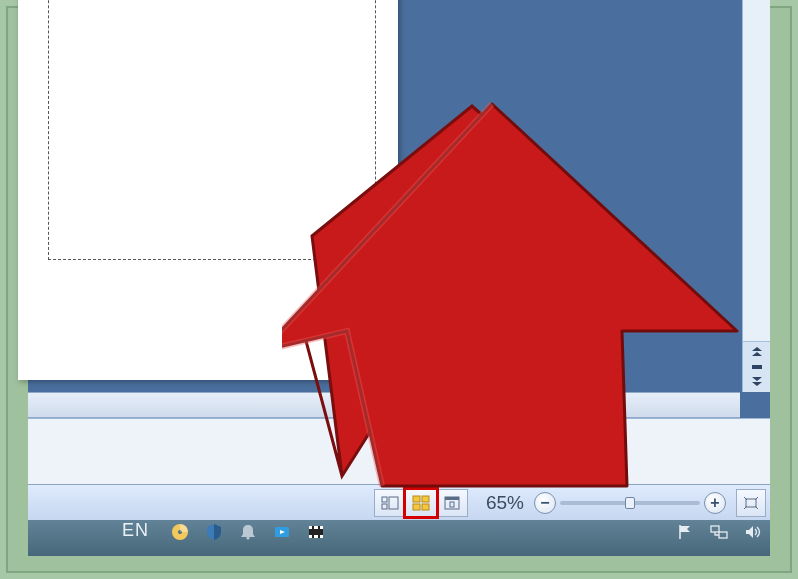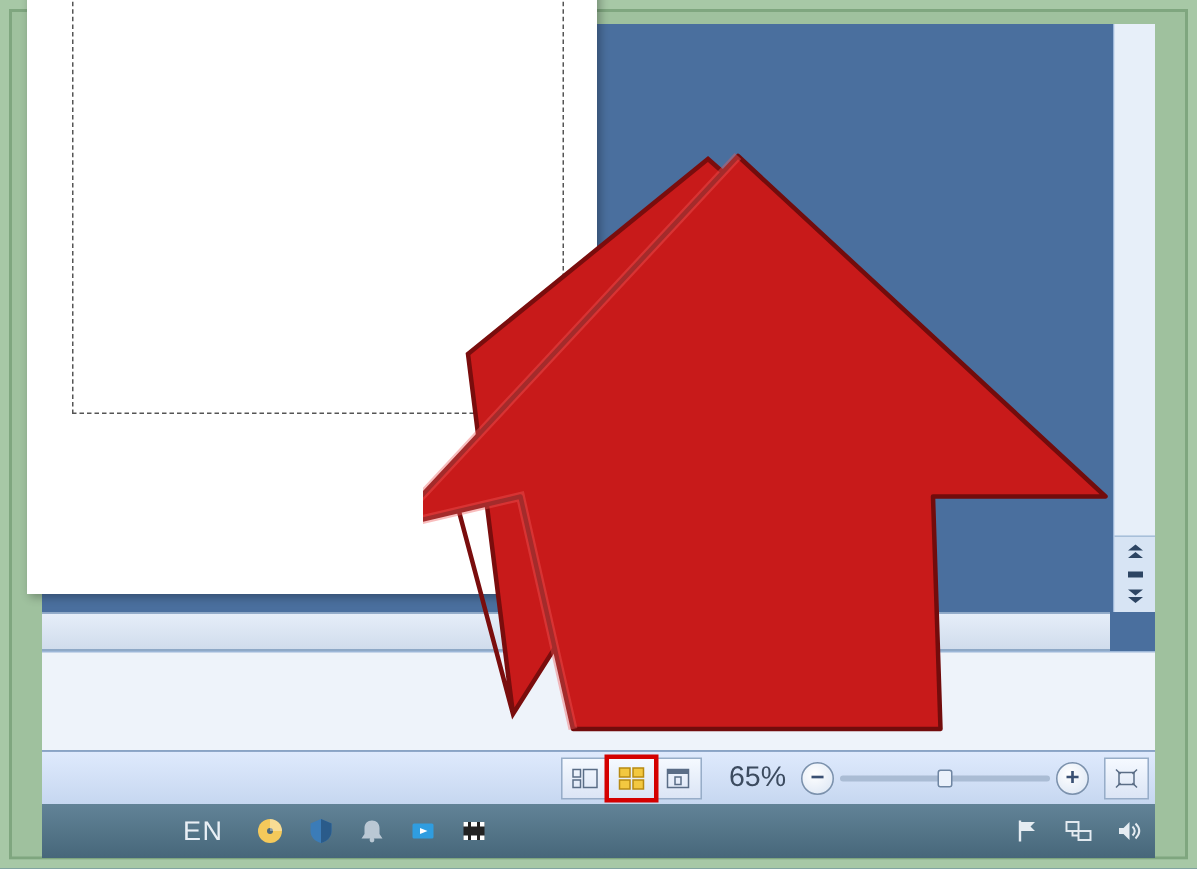--- a/index.html
+++ b/index.html
@@ -12,21 +12,21 @@
     position: relative;
   }
   .outer-frame {
     position: absolute;
     top: 0; left: 0; right: 0; bottom: 0;
     border: 6px solid #a7c8a6;
     box-shadow: inset 0 0 0 2px #7fa67f;
   }
   .inner {
     position: absolute;
-    top: 16px; left: 28px;
+    top: 0; left: 28px;
     width: 742px; height: 556px;
     background: #4a6f9e;
   }
   .slide-area {
     position: absolute;
     top: 0; left: 0;
     width: 712px; height: 392px;
     background: #4a6f9e;
   }
   
@@ -115,21 +115,21 @@
   .fit-btn {
     width:30px; height:28px; border:1px solid #97adc8;
     background: linear-gradient(#f5f9ff,#dbe5f5);
     display:flex; align-items:center; justify-content:center;
     margin: 0 4px 0 10px;
   }
   
   .taskbar {
     position:absolute; top:520px; left:0; width:742px; height:36px;
     background: linear-gradient(#628397,#47677a);
-    display:flex; align-items:center; color:#fff;
+    display:flex; align-items:flex-start; color:#fff;
     font-size:15px;
     padding-left: 80px;
   }
   .tb-gap { flex:1; }
   .lang { font-size:18px; color:#e9eff5; padding: 0 14px; letter-spacing:1px; }
   .tray-icon { width: 24px; height:24px; margin: 0 5px; display:flex; align-items:center; justify-content:center; }
   .clock { text-align:right; padding: 0 12px; line-height: 1.15; font-size:15px;}
   
   .red-arrow {
     position:absolute;

